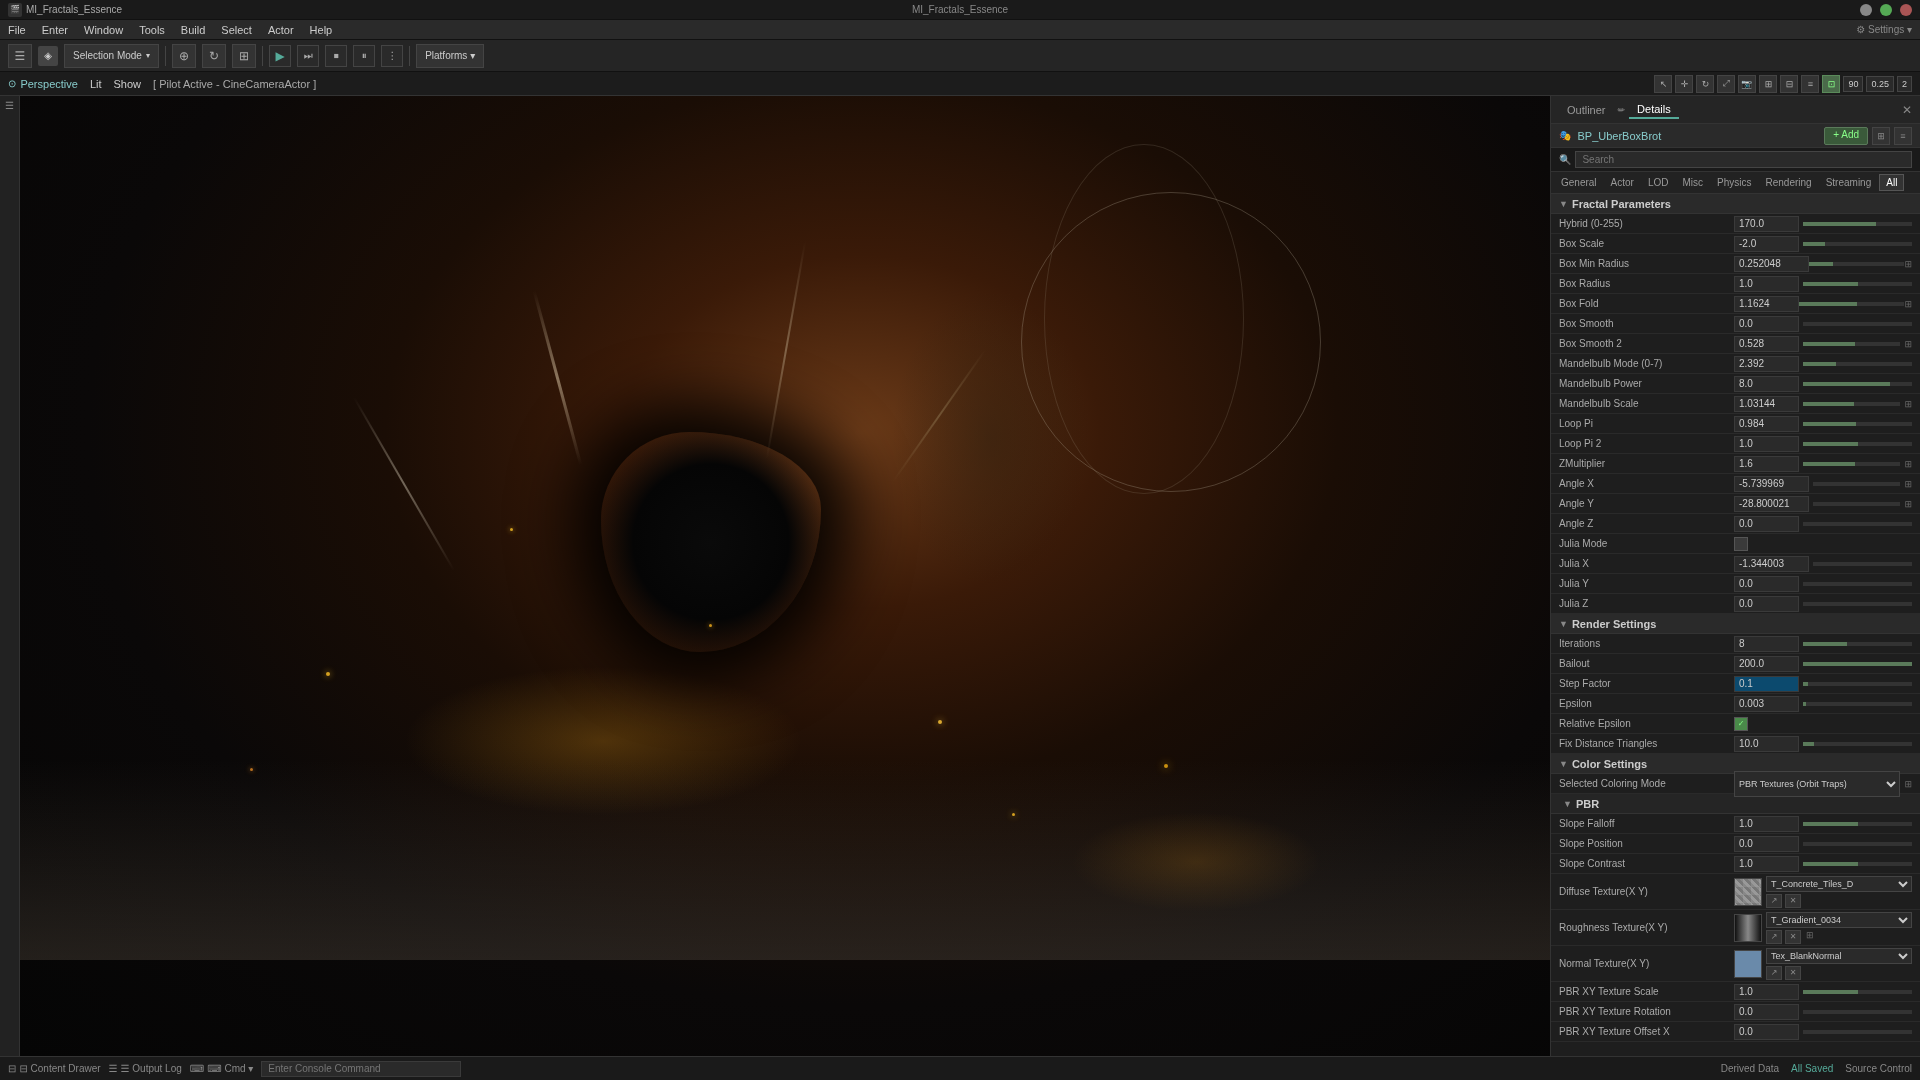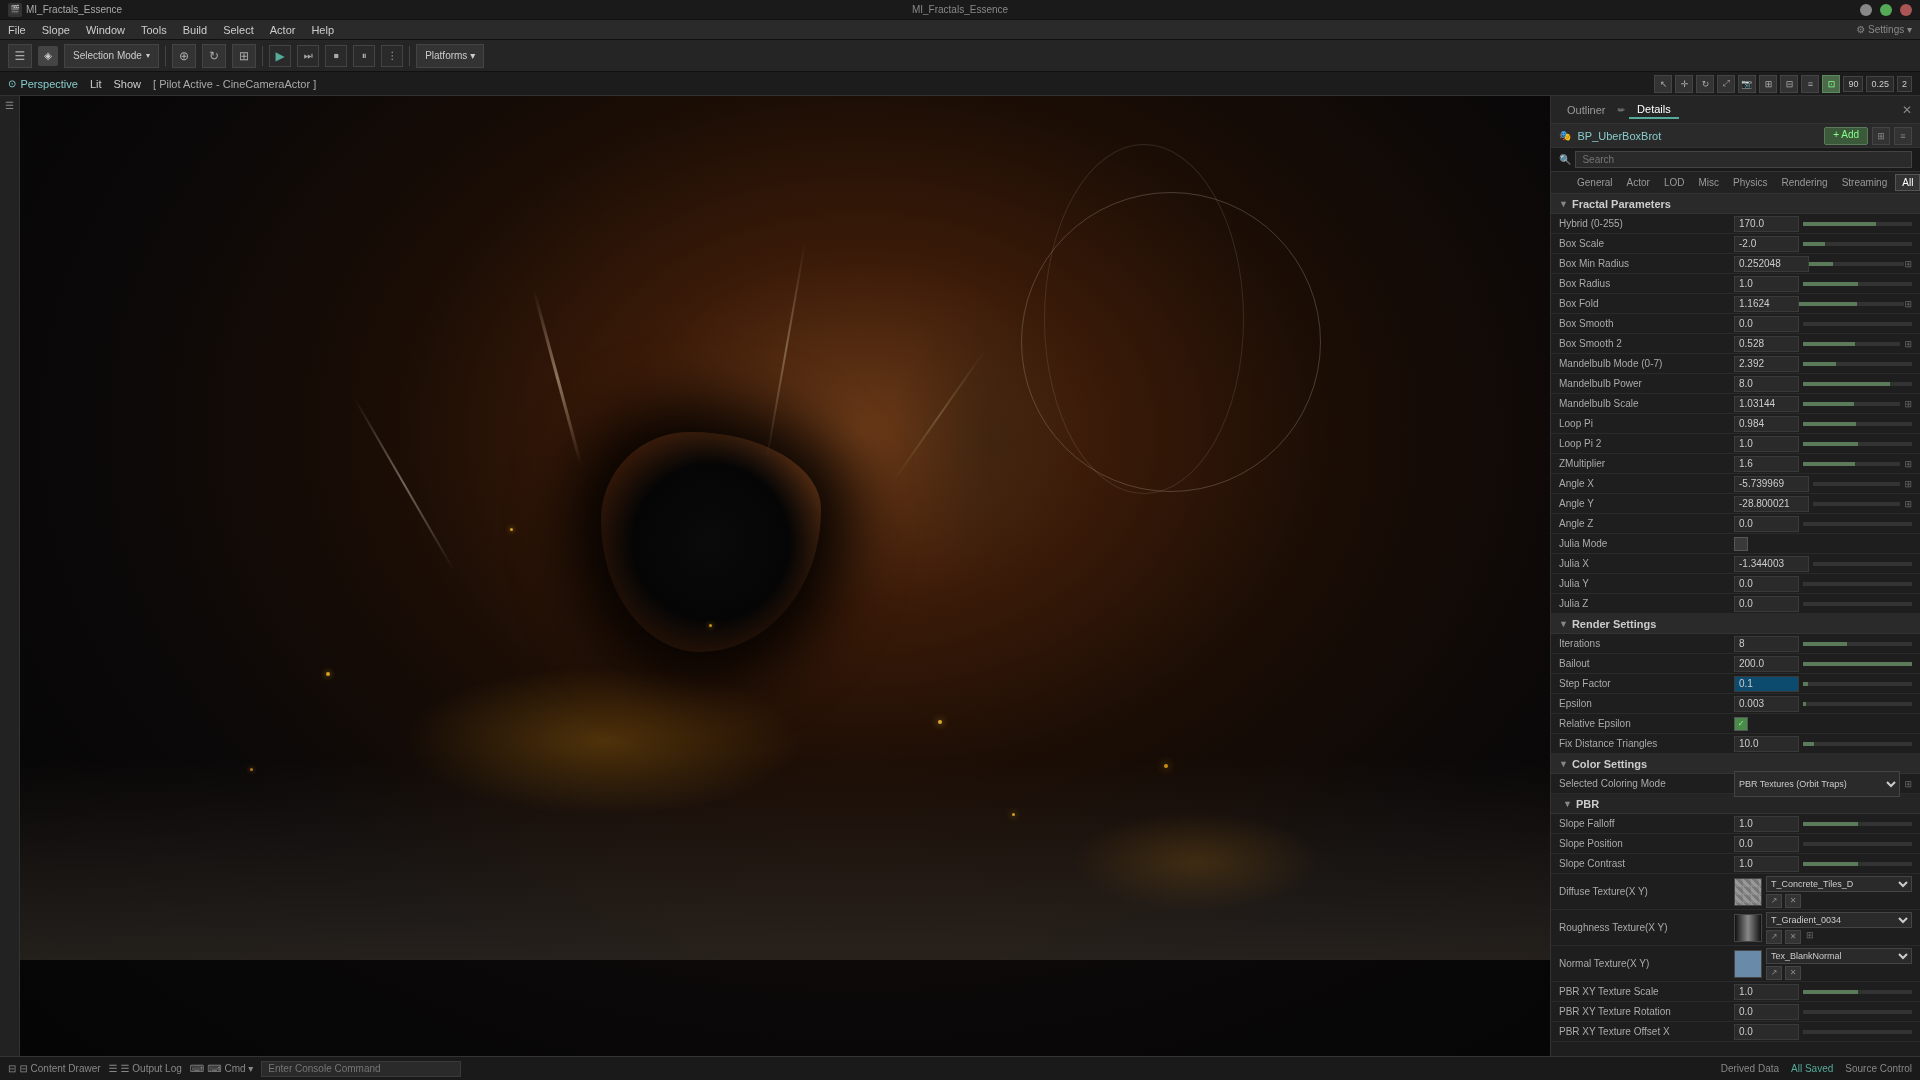--- a/index.html
+++ b/index.html
@@ -16,21 +16,21 @@
   <div style="position:absolute; left:50%; transform:translateX(-50%); color:#888; font-size:10px;">MI_Fractals_Essence</div>
   <div style="margin-left:auto; display:flex; gap:8px;">
     <div style="width:12px; height:12px; background:#888; border-radius:50%; cursor:pointer;"></div>
     <div style="width:12px; height:12px; background:#5a5; border-radius:50%; cursor:pointer;"></div>
     <div style="width:12px; height:12px; background:#a55; border-radius:50%; cursor:pointer;"></div>
   </div>
 </div>
 
 <div style="height:20px; background:#2a2a2a; display:flex; align-items:center; padding:0 8px; gap:16px; border-bottom:1px solid #111;">
   <div style="color:#ccc; font-size:11px; cursor:pointer;">File</div>
-  <div style="color:#ccc; font-size:11px; cursor:pointer;">Slope</div>
+  <div style="color:#ccc; font-size:11px; cursor:pointer;">Enter</div>
   <div style="color:#ccc; font-size:11px; cursor:pointer;">Window</div>
   <div style="color:#ccc; font-size:11px; cursor:pointer;">Tools</div>
   <div style="color:#ccc; font-size:11px; cursor:pointer;">Build</div>
   <div style="color:#ccc; font-size:11px; cursor:pointer;">Select</div>
   <div style="color:#ccc; font-size:11px; cursor:pointer;">Actor</div>
   <div style="color:#ccc; font-size:11px; cursor:pointer;">Help</div>
   <div style="margin-left:auto; color:#888; font-size:10px;">⚙ Settings ▾</div>
 </div>
 
 <div style="height:32px; background:#252525; display:flex; align-items:center; padding:0 8px; gap:6px; border-bottom:1px solid #111;">
@@ -132,21 +132,21 @@
         <div style="width:18px; height:18px; background:#333; border:1px solid #444; color:#888; font-size:9px; display:flex; align-items:center; justify-content:center; cursor:pointer;">⊞</div>
         <div style="width:18px; height:18px; background:#333; border:1px solid #444; color:#888; font-size:9px; display:flex; align-items:center; justify-content:center; cursor:pointer;">≡</div>
       </div>
     </div>
 
     <div style="height:24px; background:#1a1a1a; display:flex; align-items:center; padding:0 8px; border-bottom:1px solid #333;">
       <div style="color:#666; font-size:10px; margin-right:4px;">🔍</div>
       <input style="background: rgb(42, 42, 42); border: 1px solid rgb(68, 68, 68); color: rgb(204, 204, 204); font-size: 10px; padding: 2px 6px; width: 100%; outline: none;" placeholder="Search">
     </div>
 
-    <div style="height:22px; background:#222; display:flex; align-items:center; padding:0 20px; border-bottom:1px solid #333; gap:2px;">
+    <div style="height:22px; background:#222; display:flex; align-items:center; padding:0 4px; border-bottom:1px solid #333; gap:2px;">
       <div style="padding:2px 6px; font-size:10px; color:#999; cursor:pointer;">General</div>
       <div style="padding:2px 6px; font-size:10px; color:#999; cursor:pointer;">Actor</div>
       <div style="padding:2px 6px; font-size:10px; color:#999; cursor:pointer;">LOD</div>
       <div style="padding:2px 6px; font-size:10px; color:#999; cursor:pointer;">Misc</div>
       <div style="padding:2px 6px; font-size:10px; color:#999; cursor:pointer;">Physics</div>
       <div style="padding:2px 6px; font-size:10px; color:#999; cursor:pointer;">Rendering</div>
       <div style="padding:2px 6px; font-size:10px; color:#999; cursor:pointer;">Streaming</div>
       <div style="padding:2px 6px; font-size:10px; color:#fff; background:#333; border:1px solid #555; cursor:pointer;">All</div>
     </div>
 

